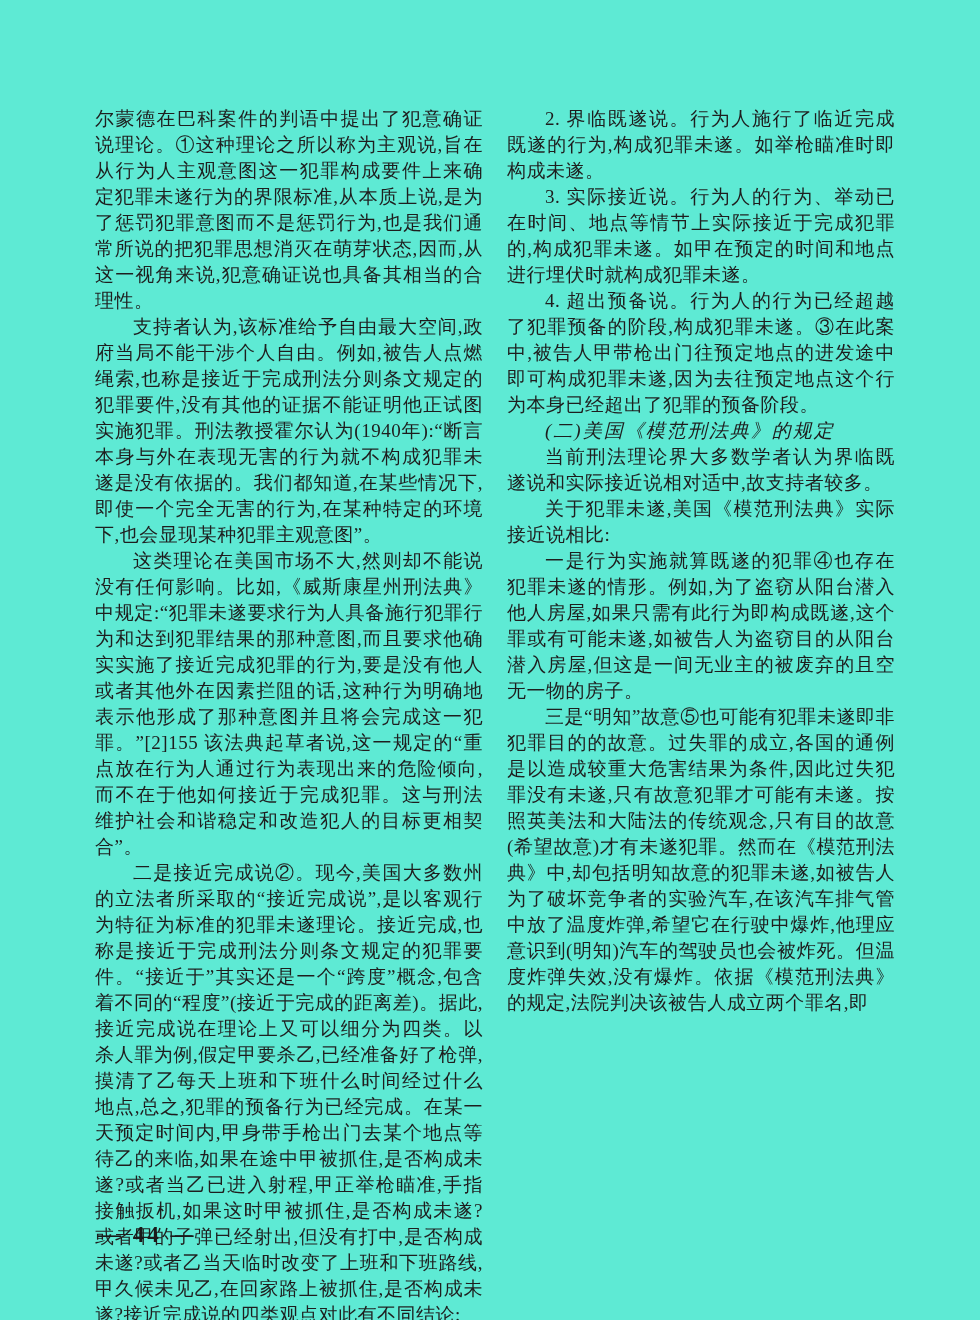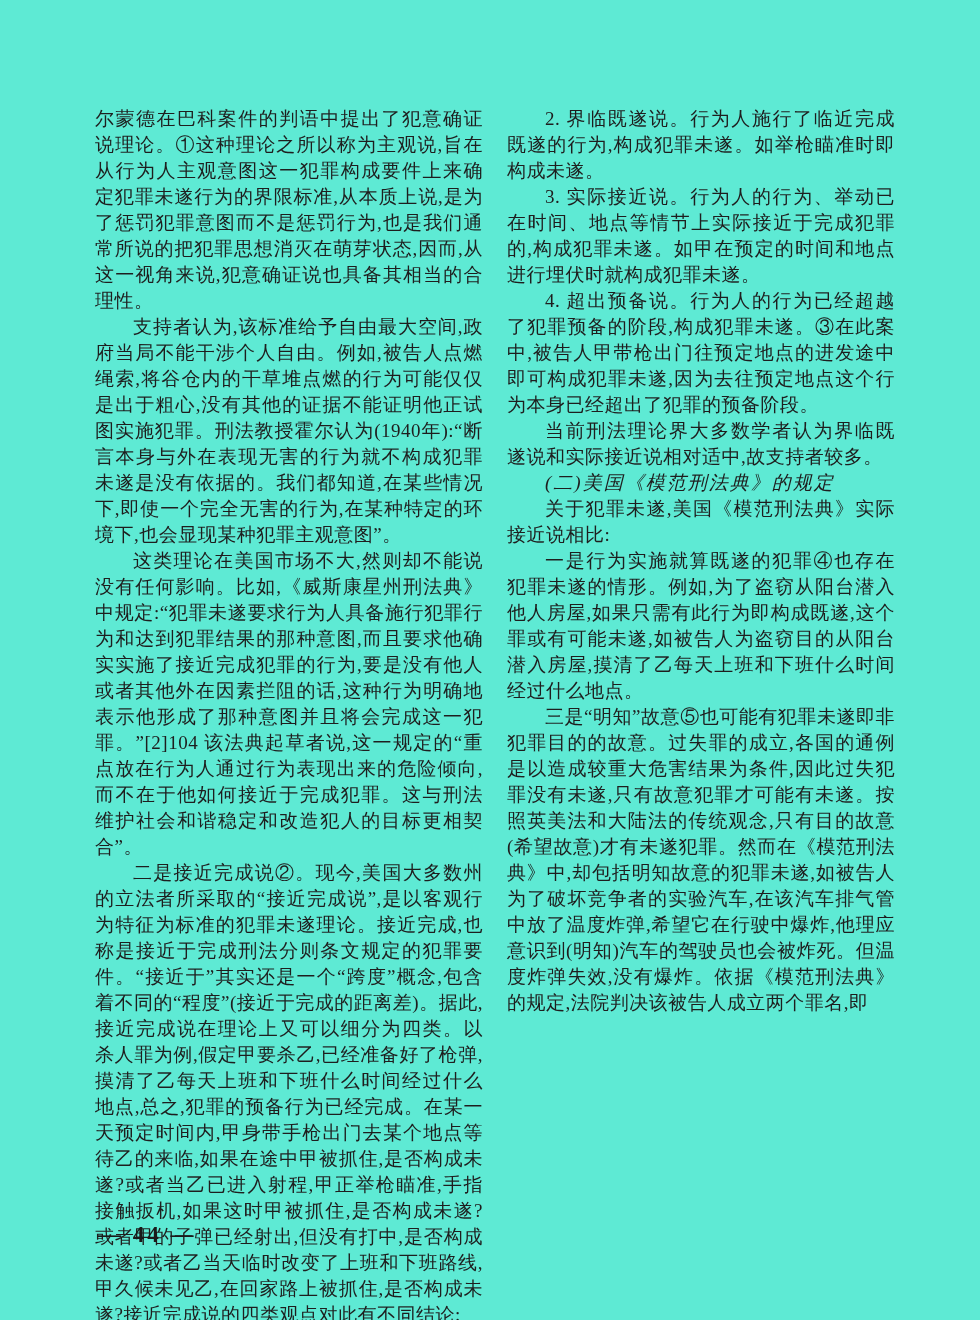--- a/index.html
+++ b/index.html
@@ -53,33 +53,33 @@
   }
 </style>
 </head>
 <body>
 
 <div class="page">
   <div class="columns">
 
     <div class="col">
       <p class="para flush">尔蒙德在巴科案件的判语中提出了犯意确证说理论。①这种理论之所以称为主观说,旨在从行为人主观意图这一犯罪构成要件上来确定犯罪未遂行为的界限标准,从本质上说,是为了惩罚犯罪意图而不是惩罚行为,也是我们通常所说的把犯罪思想消灭在萌芽状态,因而,从这一视角来说,犯意确证说也具备其相当的合理性。</p>
-      <p class="para">支持者认为,该标准给予自由最大空间,政府当局不能干涉个人自由。例如,被告人点燃绳索,将谷仓内的干草堆点燃的行为可能仅仅是出于粗心,没有其他的证据不能证明他正试图实施犯罪。刑法教授霍尔认为(1940年):“断言本身与外在表现无害的行为就不构成犯罪未遂是没有依据的。我们都知道,在某些情况下,即使一个完全无害的行为,在某种特定的环境下,也会显现某种犯罪主观意图”。</p>
-      <p class="para">这类理论在美国市场不大,然则却不能说没有任何影响。比如,《威斯康星州刑法典》中规定:“犯罪未遂要求行为人具备施行犯罪行为和达到犯罪结果的那种意图,而且要求他确实实施了接近完成犯罪的行为,要是没有他人或者其他外在因素拦阻的话,这种行为明确地表示他形成了那种意图并且将会完成这一犯罪。”[2]104 该法典起草者说,这一规定的“重点放在行为人通过行为表现出来的危险倾向,而不在于他如何接近于完成犯罪。这与刑法维护社会和谐稳定和改造犯人的目标更相契合”。</p>
+      <p class="para">支持者认为,该标准给予自由最大空间,政府当局不能干涉个人自由。例如,被告人点燃绳索,也称是接近于完成刑法分则条文规定的犯罪要件,没有其他的证据不能证明他正试图实施犯罪。刑法教授霍尔认为(1940年):“断言本身与外在表现无害的行为就不构成犯罪未遂是没有依据的。我们都知道,在某些情况下,即使一个完全无害的行为,在某种特定的环境下,也会显现某种犯罪主观意图”。</p>
+      <p class="para">这类理论在美国市场不大,然则却不能说没有任何影响。比如,《威斯康星州刑法典》中规定:“犯罪未遂要求行为人具备施行犯罪行为和达到犯罪结果的那种意图,而且要求他确实实施了接近完成犯罪的行为,要是没有他人或者其他外在因素拦阻的话,这种行为明确地表示他形成了那种意图并且将会完成这一犯罪。”[2]155 该法典起草者说,这一规定的“重点放在行为人通过行为表现出来的危险倾向,而不在于他如何接近于完成犯罪。这与刑法维护社会和谐稳定和改造犯人的目标更相契合”。</p>
       <p class="para">二是接近完成说②。现今,美国大多数州的立法者所采取的“接近完成说”,是以客观行为特征为标准的犯罪未遂理论。接近完成,也称是接近于完成刑法分则条文规定的犯罪要件。“接近于”其实还是一个“跨度”概念,包含着不同的“程度”(接近于完成的距离差)。据此,接近完成说在理论上又可以细分为四类。以杀人罪为例,假定甲要杀乙,已经准备好了枪弹,摸清了乙每天上班和下班什么时间经过什么地点,总之,犯罪的预备行为已经完成。在某一天预定时间内,甲身带手枪出门去某个地点等待乙的来临,如果在途中甲被抓住,是否构成未遂?或者当乙已进入射程,甲正举枪瞄准,手指接触扳机,如果这时甲被抓住,是否构成未遂?或者甲的子弹已经射出,但没有打中,是否构成未遂?或者乙当天临时改变了上班和下班路线,甲久候未见乙,在回家路上被抓住,是否构成未遂?接近完成说的四类观点对此有不同结论:</p>
 
     </div>
 
     <div class="col">
       <p class="para">2. 界临既遂说。行为人施行了临近完成既遂的行为,构成犯罪未遂。如举枪瞄准时即构成未遂。</p>
       <p class="para">3. 实际接近说。行为人的行为、举动已在时间、地点等情节上实际接近于完成犯罪的,构成犯罪未遂。如甲在预定的时间和地点进行埋伏时就构成犯罪未遂。</p>
       <p class="para">4. 超出预备说。行为人的行为已经超越了犯罪预备的阶段,构成犯罪未遂。③在此案中,被告人甲带枪出门往预定地点的进发途中即可构成犯罪未遂,因为去往预定地点这个行为本身已经超出了犯罪的预备阶段。</p>
+      <p class="para kai">(二)美国《模范刑法典》的规定</p>
       <p class="para">当前刑法理论界大多数学者认为界临既遂说和实际接近说相对适中,故支持者较多。</p>
-      <p class="para kai">(二)美国《模范刑法典》的规定</p>
       <p class="para">关于犯罪未遂,美国《模范刑法典》实际接近说相比:</p>
-      <p class="para">一是行为实施就算既遂的犯罪④也存在犯罪未遂的情形。例如,为了盗窃从阳台潜入他人房屋,如果只需有此行为即构成既遂,这个罪或有可能未遂,如被告人为盗窃目的从阳台潜入房屋,摸清了乙每天上班和下班什么时间经过什么地点。</p>
+      <p class="para">一是行为实施就算既遂的犯罪④也存在犯罪未遂的情形。例如,为了盗窃从阳台潜入他人房屋,如果只需有此行为即构成既遂,这个罪或有可能未遂,如被告人为盗窃目的从阳台潜入房屋,但这是一间无业主的被废弃的且空无一物的房子。</p>
       <p class="para">三是“明知”故意⑤也可能有犯罪未遂即非犯罪目的的故意。过失罪的成立,各国的通例是以造成较重大危害结果为条件,因此过失犯罪没有未遂,只有故意犯罪才可能有未遂。按照英美法和大陆法的传统观念,只有目的故意(希望故意)才有未遂犯罪。然而在《模范刑法典》中,却包括明知故意的犯罪未遂,如被告人为了破坏竞争者的实验汽车,在该汽车排气管中放了温度炸弹,希望它在行驶中爆炸,他理应意识到(明知)汽车的驾驶员也会被炸死。但温度炸弹失效,没有爆炸。依据《模范刑法典》的规定,法院判决该被告人成立两个罪名,即</p>
     </div>
 
   </div>
 
   <div class="page-number">— 44 —</div>
 </div>
 
 </body></html>

